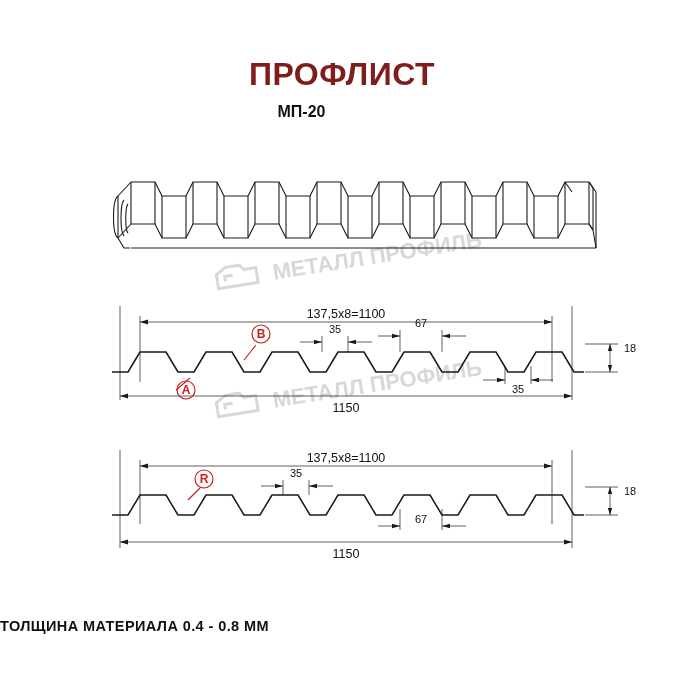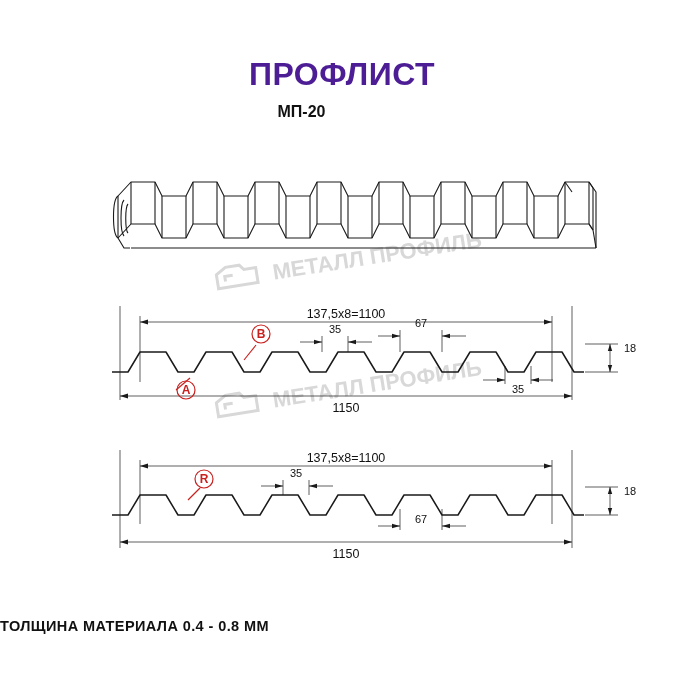--- a/index.html
+++ b/index.html
@@ -22,21 +22,21 @@
   }
   .title {
     position: absolute;
     top: 56px;
     left: 0;
     width: 684px;
     text-align: center;
     font-size: 32px;
     font-weight: bold;
     letter-spacing: 0.5px;
-    color: #4c1d95;
+    color: #7f1d1d;
   }
   .subtitle {
     position: absolute;
     top: 103px;
     left: 0;
     width: 603px;
     text-align: center;
     font-size: 16px;
     font-weight: bold;
     color: #111;

